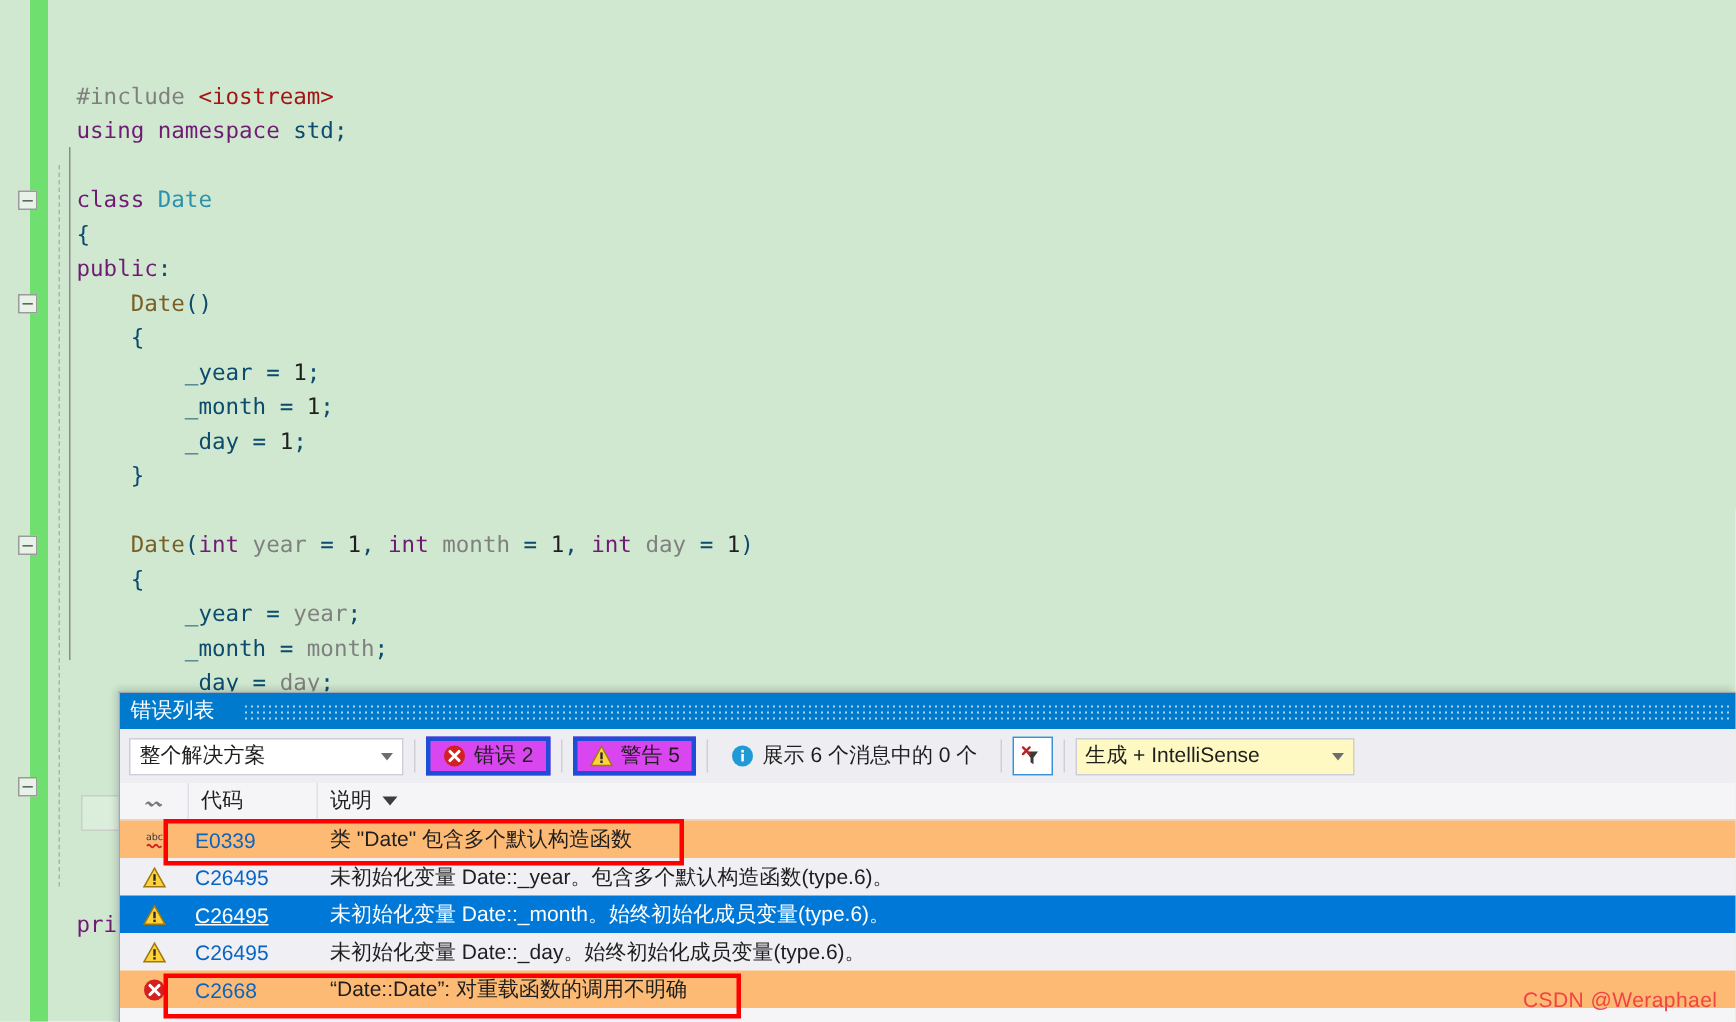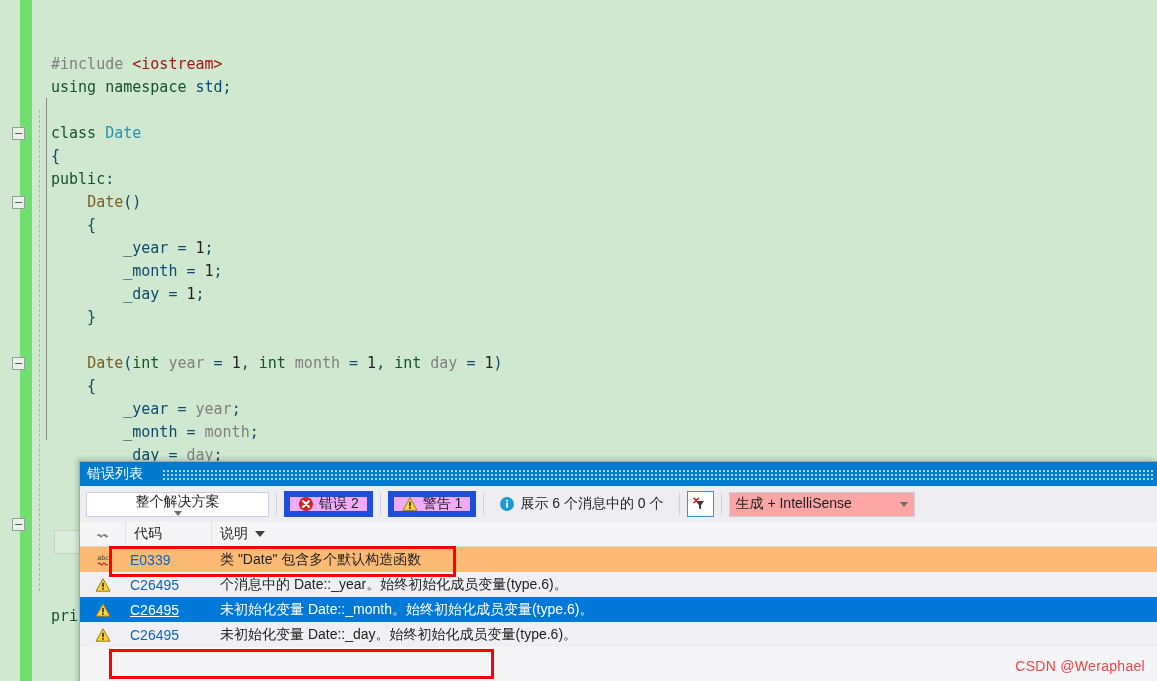--- a/index.html
+++ b/index.html
@@ -29,21 +29,21 @@
     left: 32px; top: 0; right: 0; bottom: 0;
     font-family: "DejaVu Sans Mono", monospace;
     font-size: 15px;
     line-height: 23px;
     white-space: pre;
     padding-top: 5px;
     color: #1f1f1f;
     margin-top: 48px;
   }
   .ln { position: relative; height: 23px; padding-left: 19px; }
-  .kw   { color: #14532d; }
+  .kw   { color: #701a75; }
   .type { color: #2b91af; }
   .fn   { color: #795e26; }
   .param{ color: #808080; }
   .str  { color: #a31515; }
   .pre  { color: #808080; }
   .num  { color: #1f1f1f; }
   .plain{ color: #0c4a6e; }
 
   
   .collapse {
@@ -106,50 +106,49 @@
     gap: 0px;
   }
   .tb-select {
     width: 183px; height: 25px;
     background: #ffffff;
     border: 1px solid #cccedb;
     display: flex; align-items: center;
     padding: 0 6px;
     font-size: 14px; color: #1e1e1e;
     justify-content: space-between;
-    flex-direction: column;
   }
   .caret {
     width: 0; height: 0;
     border-left: 4px solid transparent;
     border-right: 4px solid transparent;
     border-top: 5px solid #6d6d6d;
   }
   .sep {
     width: 1px; height: 22px; background: #cfcfd8; margin: 0 7px;
   }
   .tgl {
     height: 26px;
     display: flex; align-items: center; gap: 5px;
     padding: 0 8px;
-    border: 6px solid #1d4ed8;
-    background: #f0abfc;
+    border: 3px solid #1d4ed8;
+    background: #d946ef;
     font-size: 14px; color: #1e1e1e;
     white-space: nowrap;
   }
   .tgl.plainbtn { border: none; background: transparent; }
   .ico { width: 16px; height: 16px; flex: none; }
   .filter-btn {
     width: 27px; height: 26px;
     border: 1px solid #3a93d8; background: #ffffff;
     display: flex; align-items: center; justify-content: center;
   }
   .build-select {
     width: 186px; height: 25px;
-    background: #fca5a5; border: 1px solid #cccedb;
+    background: #fef9c3; border: 1px solid #cccedb;
     display: flex; align-items: center; justify-content: space-between;
     padding: 0 6px; font-size: 14px; color: #1e1e1e;
   }
 
   .col-header {
     height: 25px;
     background: #f5f5f7;
     border-bottom: 1px solid #d6d6e0;
     display: flex; align-items: center;
     font-size: 14px; color: #1e1e1e;
@@ -243,21 +242,21 @@
     </div>
 
     <span class="sep"></span>
 
     <div class="tgl">
       <svg class="ico" viewBox="0 0 16 16">
         <path d="M8 1.5 L15 14.3 L1 14.3 Z" fill="#ffd23a" stroke="#9c7a10" stroke-width="1"></path>
         <rect x="7.2" y="5.6" width="1.6" height="4.6" fill="#2b2b2b"></rect>
         <rect x="7.2" y="11" width="1.6" height="1.7" fill="#2b2b2b"></rect>
       </svg>
-      <span>警告 1</span>
+      <span>警告 5</span>
     </div>
 
     <span class="sep"></span>
 
     <div class="tgl plainbtn">
       <svg class="ico" viewBox="0 0 16 16">
         <circle cx="8" cy="8" r="7" fill="#1f9ad6"></circle>
         <rect x="7.2" y="6.6" width="1.7" height="5" fill="#fff"></rect>
         <rect x="7.2" y="3.9" width="1.7" height="1.8" fill="#fff"></rect>
       </svg>
@@ -307,21 +306,21 @@
       </div>
       <div class="row alt">
         <div class="r-icon">
           <svg class="ico" viewBox="0 0 16 16">
             <path d="M8 1.8 L15 14.2 L1 14.2 Z" fill="#ffd23a" stroke="#9c7a10" stroke-width="1"></path>
             <rect x="7.2" y="5.8" width="1.6" height="4.4" fill="#2b2b2b"></rect>
             <rect x="7.2" y="11.1" width="1.6" height="1.6" fill="#2b2b2b"></rect>
           </svg>
         </div>
         <div class="r-code">C26495</div>
-        <div class="r-desc">个消息中的 Date::_year。始终初始化成员变量(type.6)。</div>
+        <div class="r-desc">未初始化变量 Date::_year。包含多个默认构造函数(type.6)。</div>
       </div>
       <div class="row selected">
         <div class="r-icon">
           <svg class="ico" viewBox="0 0 16 16">
             <path d="M8 1.8 L15 14.2 L1 14.2 Z" fill="#ffd23a" stroke="#9c7a10" stroke-width="1"></path>
             <rect x="7.2" y="5.8" width="1.6" height="4.4" fill="#2b2b2b"></rect>
             <rect x="7.2" y="11.1" width="1.6" height="1.6" fill="#2b2b2b"></rect>
           </svg>
         </div>
         <div class="r-code">C26495</div>
@@ -331,19 +330,29 @@
         <div class="r-icon">
           <svg class="ico" viewBox="0 0 16 16">
             <path d="M8 1.8 L15 14.2 L1 14.2 Z" fill="#ffd23a" stroke="#9c7a10" stroke-width="1"></path>
             <rect x="7.2" y="5.8" width="1.6" height="4.4" fill="#2b2b2b"></rect>
             <rect x="7.2" y="11.1" width="1.6" height="1.6" fill="#2b2b2b"></rect>
           </svg>
         </div>
         <div class="r-code">C26495</div>
         <div class="r-desc">未初始化变量 Date::_day。始终初始化成员变量(type.6)。</div>
       </div>
+      <div class="row">
+        <div class="r-icon">
+          <svg class="ico" viewBox="0 0 16 16">
+            <circle cx="8" cy="8" r="7" fill="#d32020"></circle>
+            <path d="M5 5 L11 11 M11 5 L5 11" stroke="#fff" stroke-width="2.1" stroke-linecap="round"></path>
+          </svg>
+        </div>
+        <div class="r-code">C2668</div>
+        <div class="r-desc">“Date::Date”: 对重载函数的调用不明确</div>
+      </div>
     </div>
 
   <div class="annot" id="annot-e0339"></div>
   <div class="annot" id="annot-c2668"></div>
 </div>
 
 <div id="watermark">CSDN @Weraphael</div>
 
 </body></html>

